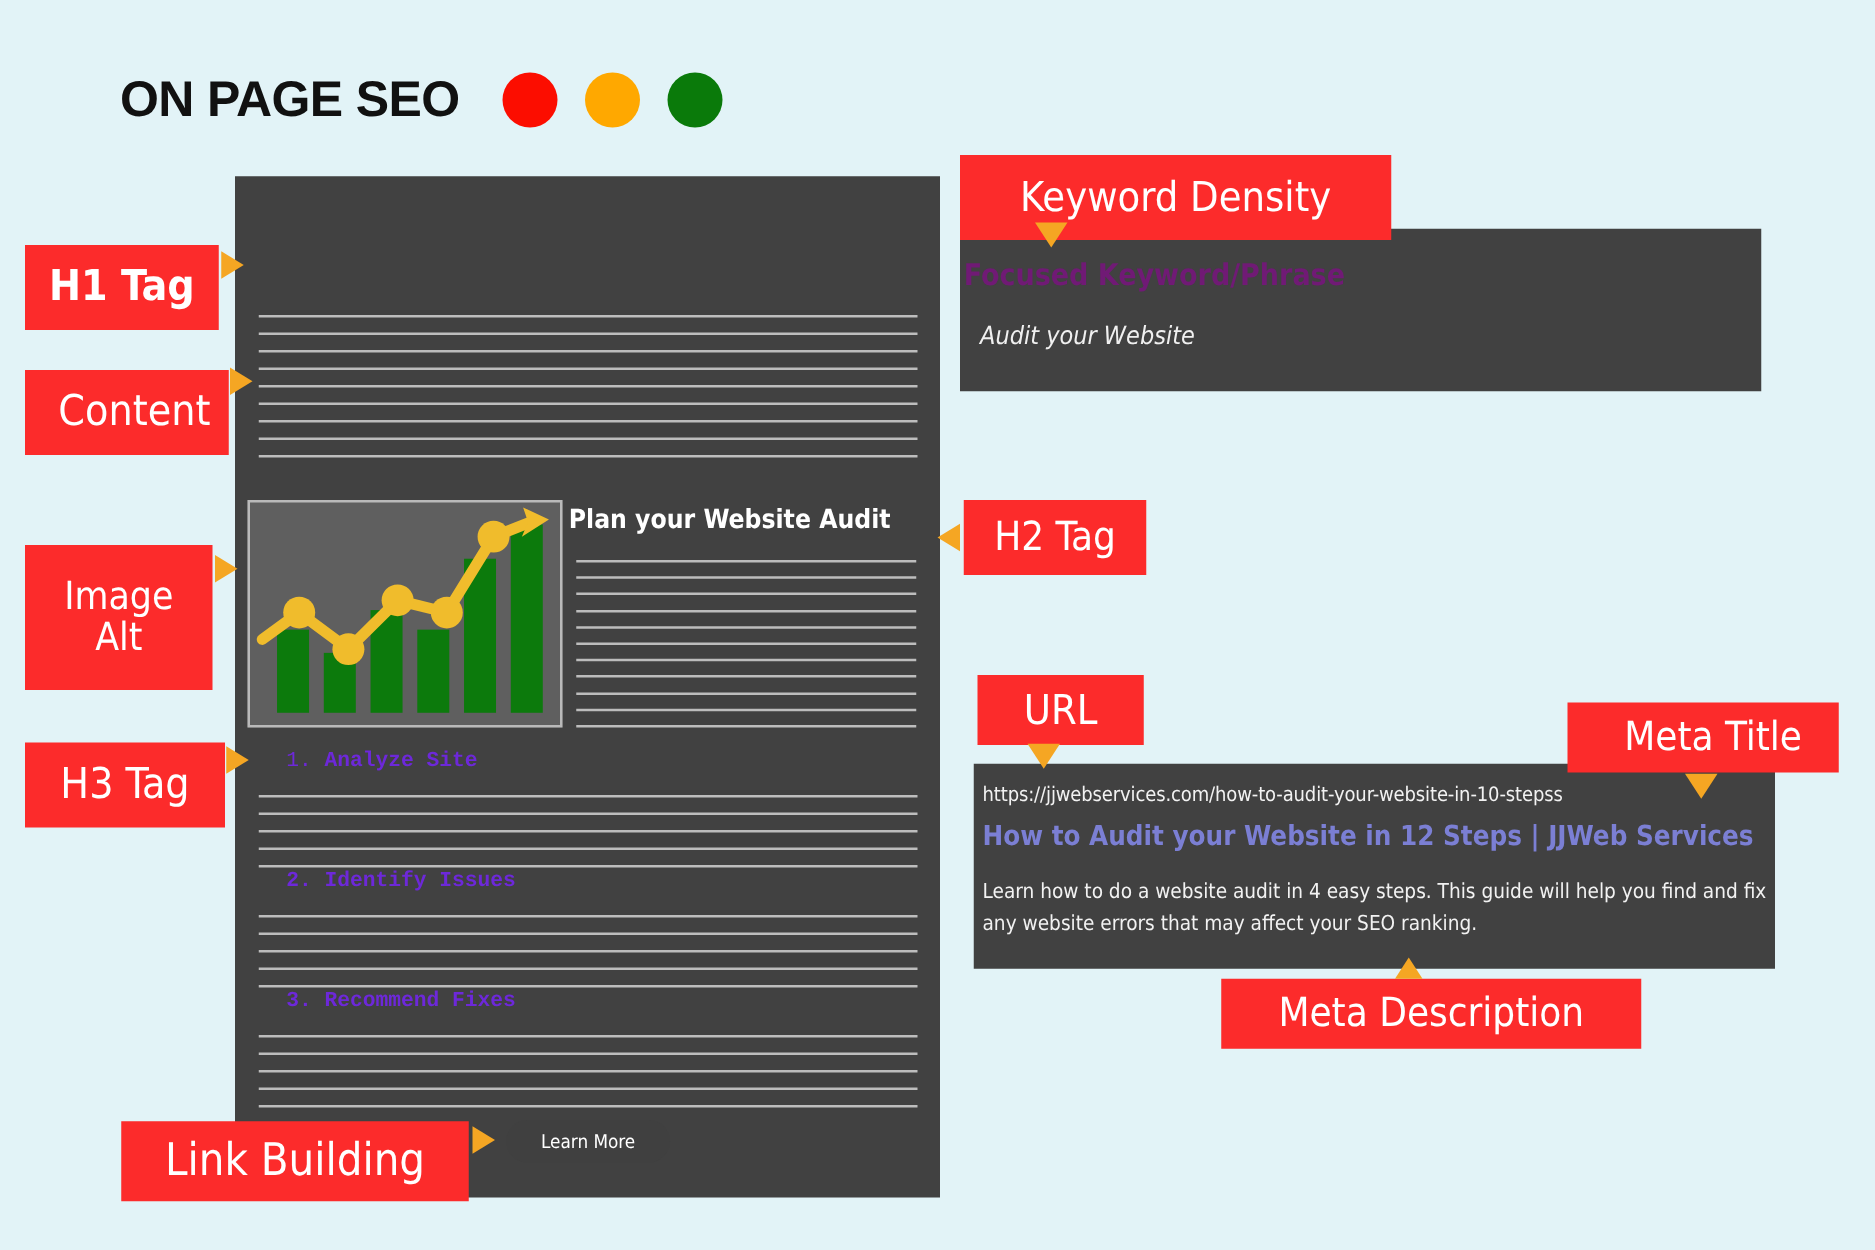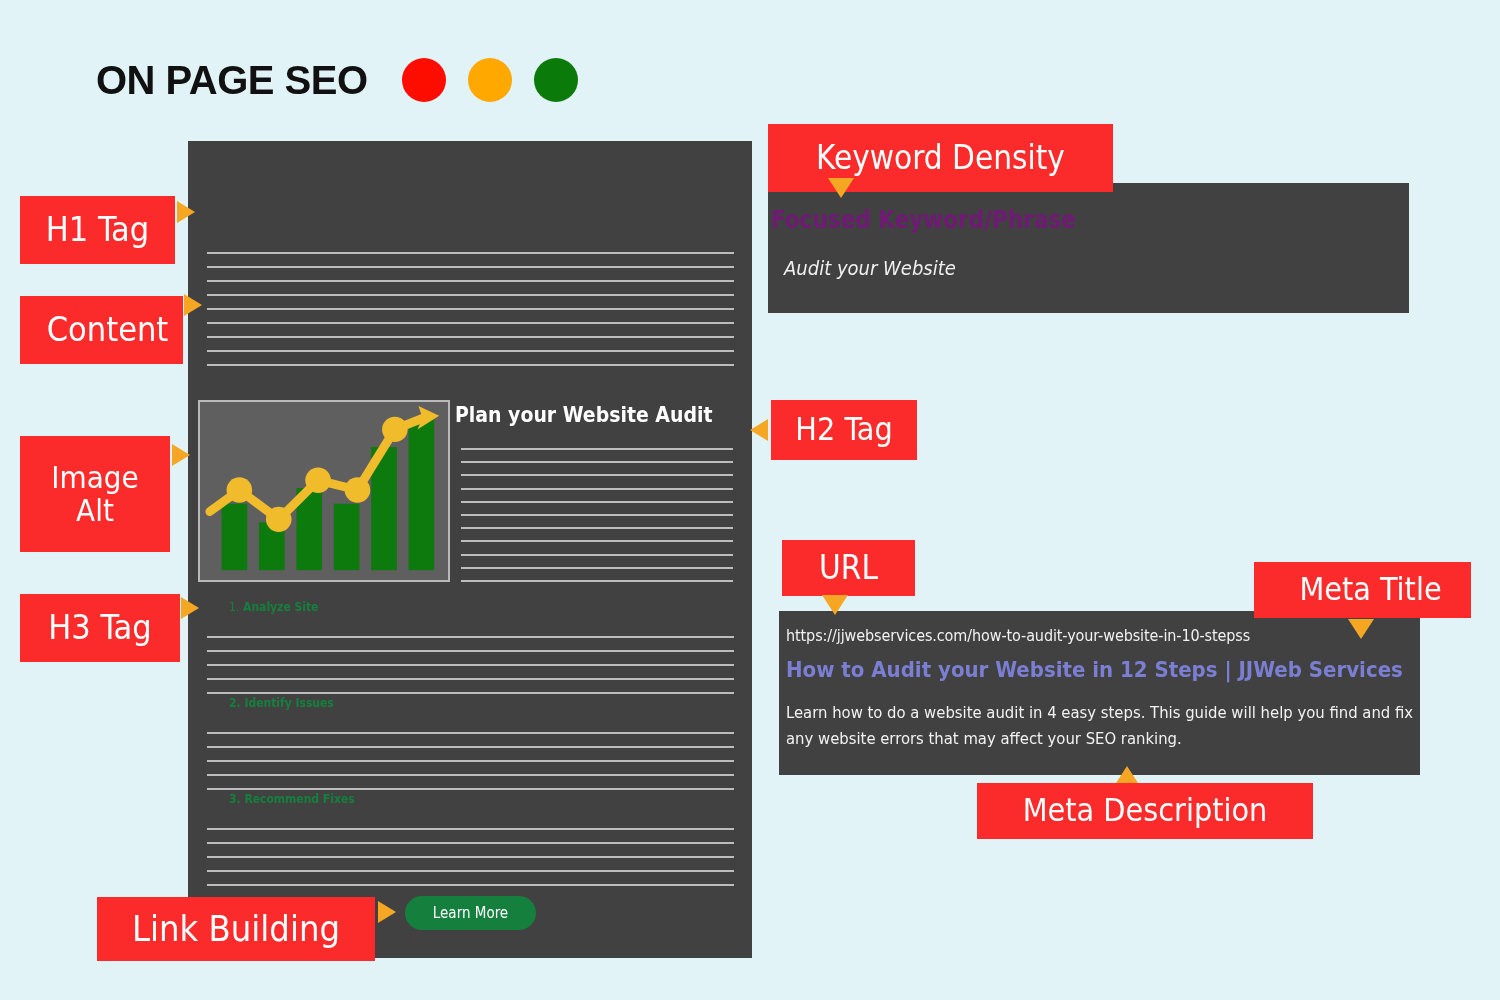--- a/index.html
+++ b/index.html
@@ -69,32 +69,33 @@
   #h2-title {
     position: absolute; left: 455px; top: 403px;
     font-size: 21px; font-weight: 700; color: #ffffff;
     white-space: nowrap;
   }
   #h2-lines { left: 461px; top: 448px; width: 272px; }
   #h2-lines .ln { margin-bottom: 11.2px; }
 
   
   .h3-title {
-    position: absolute; font-size: 12px; font-weight: 700; color: #15803d;
+    position: absolute; font-size: 17px; font-weight: 700; color: #6d28d9;
     white-space: nowrap;
+    font-family: Liberation Mono, monospace;
   }
   .h3-title .num { font-weight: 400; }
   .h3-lines { left: 207px; width: 527px; }
   .h3-lines .ln { margin-bottom: 12px; }
 
   
   #learn-more {
     position: absolute; left: 405px; top: 896px;
     width: 131px; height: 34px; border-radius: 17px;
-    background: #15803d; color: #ffffff;
+    background: #404040; color: #ffffff;
     font-size: 15px; display: flex; align-items: center; justify-content: center;
     border: none; cursor: pointer;
     font-family: "DejaVu Sans Condensed", "Liberation Sans", sans-serif;
   }
 
   
   #kw-heading {
     position: absolute; left: 771px; top: 206px;
     font-size: 24px; font-weight: 700; color: #701a75; white-space: nowrap;
   }
@@ -226,21 +227,21 @@
 
   <button id="learn-more">Learn More</button>
 
   <div id="kw-heading">Focused Keyword/Phrase</div>
   <div id="kw-value">Audit your Website</div>
 
   <div id="serp-url">https://jjwebservices.com/how-to-audit-your-website-in-10-stepss</div>
   <div id="serp-title">How to Audit your Website in 12 Steps | JJWeb Services</div>
   <div id="serp-desc">Learn how to do a website audit in 4 easy steps. This guide will help you find and fix any website errors that may affect your SEO ranking.</div>
 
-  <div class="tag" style="left:20px; top:196px; width:155px; height:68px; font-size:34px;">H1 Tag</div>
+  <div class="tag" style="left:20px; top:196px; width:155px; height:68px; font-size:34px;font-weight:bold;">H1 Tag</div>
   <span class="arrow right" style="left:177px; top:201px;"></span>
 
   <div class="tag" style="left:20px; top:296px; width:163px; height:68px; font-size:34px;padding-left:12px;">Content</div>
   <span class="arrow right" style="left:184px; top:294px;"></span>
 
   <div class="tag" style="left:20px; top:436px; width:150px; height:116px; font-size:31px;">Image
 Alt</div>
   <span class="arrow right" style="left:172px; top:444px;"></span>
 
   <div class="tag" style="left:20px; top:594px; width:160px; height:68px; font-size:34px;">H3 Tag</div>

